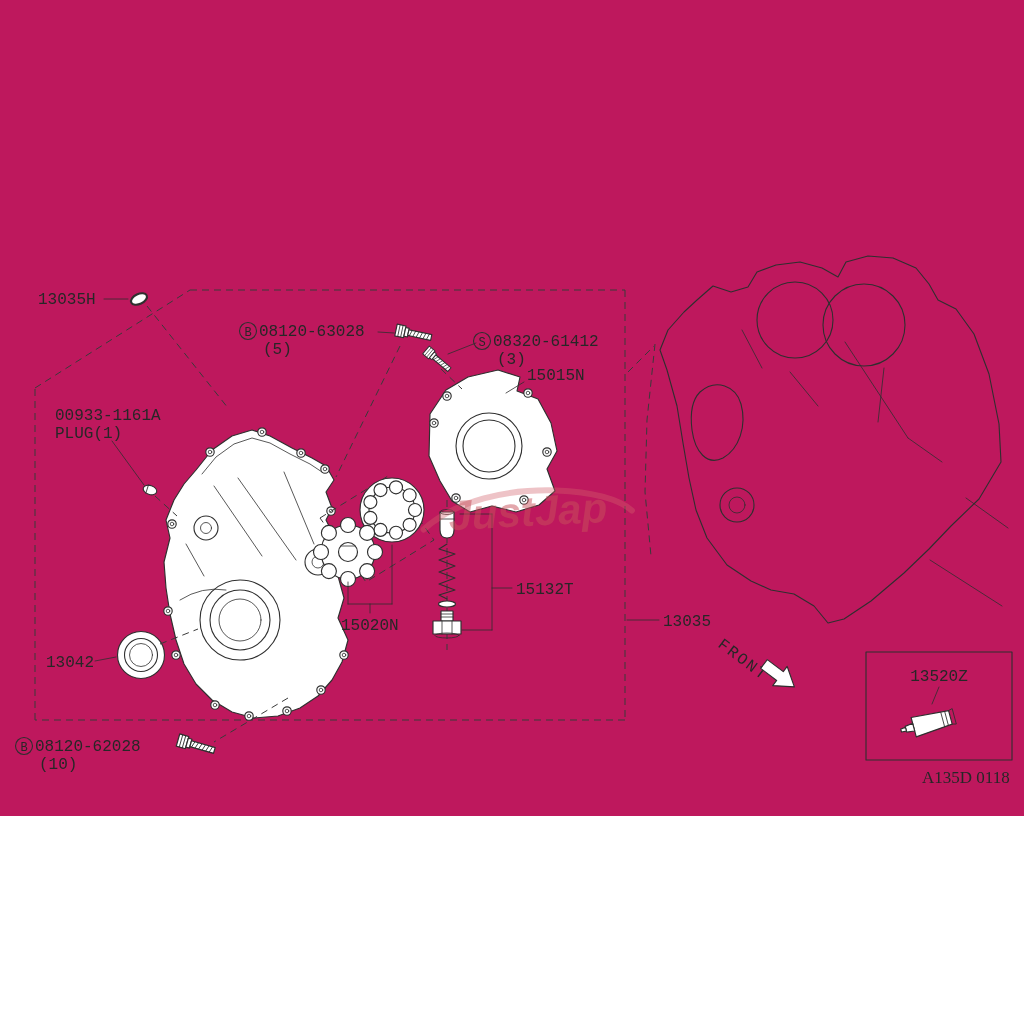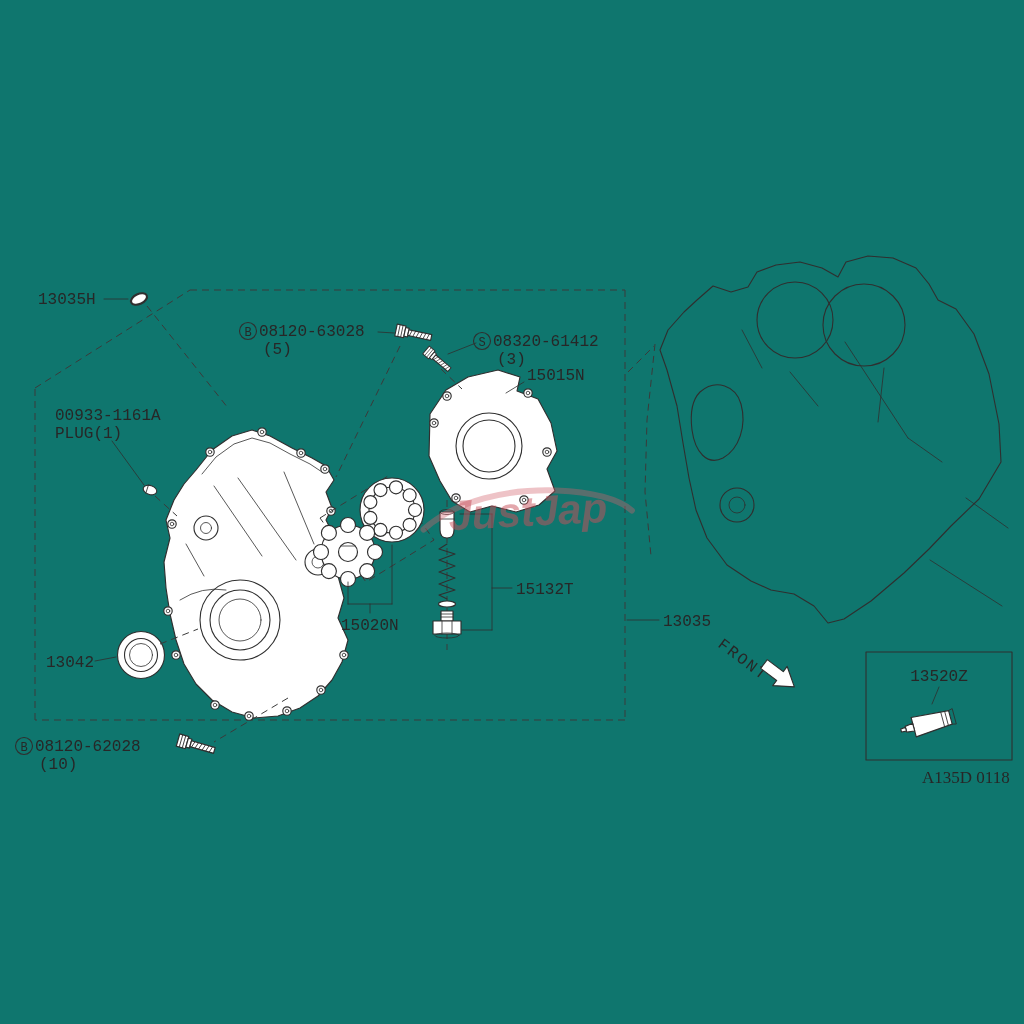--- a/index.html
+++ b/index.html
@@ -1,16 +1,16 @@
 <!DOCTYPE html>
 <html><head>
 <meta charset="utf-8">
 <style>
   html,body{margin:0;padding:0;background:#fff;}
-  .stage{position:relative;width:1024px;height:1024px;background:#0f766e;overflow:hidden;}
+  .stage{position:relative;width:1024px;height:816px;background:#be185d;overflow:hidden;}
   svg{display:block;}
   .lbl{font-family:"Liberation Mono","DejaVu Sans Mono",monospace;font-size:16px;fill:#272727;}
   .lbl-sm{font-family:"Liberation Mono","DejaVu Sans Mono",monospace;font-size:12px;fill:#272727;}
   .lbl-serif{font-family:"Liberation Serif","DejaVu Serif",serif;font-size:17px;fill:#272727;}
   .ln{fill:none;stroke:#2f2f2f;stroke-width:1.1;stroke-linecap:round;stroke-linejoin:round;}
   .thin{stroke-width:.8;}
   .part{fill:#ffffff;stroke:#2f2f2f;stroke-width:1.15;stroke-linejoin:round;}
   .partbold{fill:#ffffff;stroke:#2f2f2f;stroke-width:2.1;stroke-linejoin:round;}
   .dash{fill:none;stroke:#3a3a3a;stroke-width:1;stroke-dasharray:7 5;}
   .wm-text{font-family:"Liberation Sans","DejaVu Sans",sans-serif;font-style:italic;font-weight:bold;font-size:42px;fill:#c8515c;opacity:.5;}

